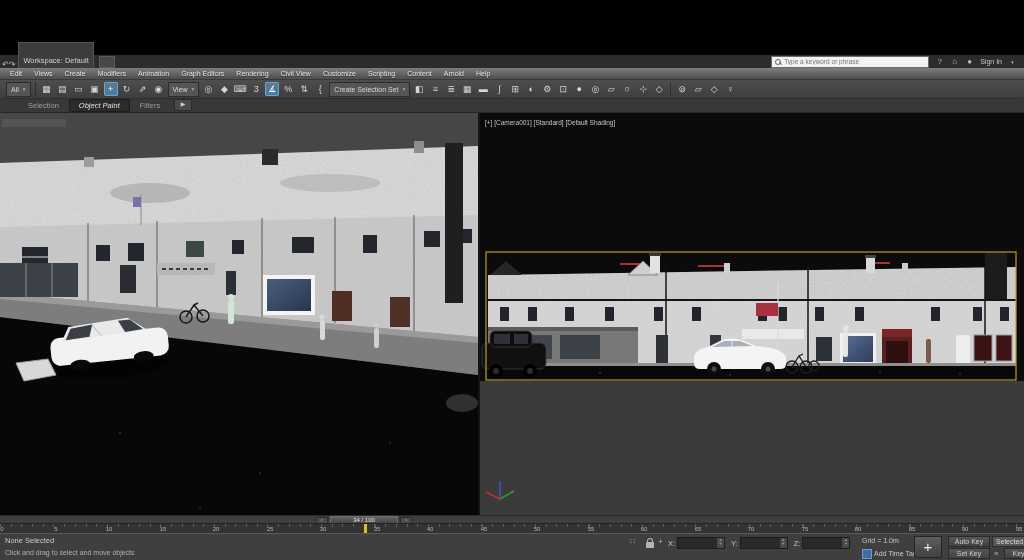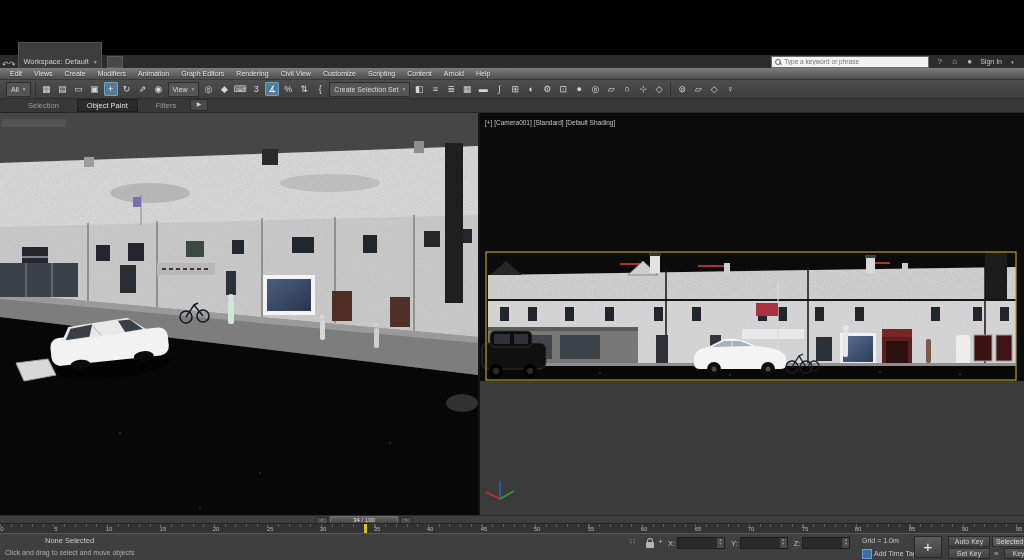--- a/index.html
+++ b/index.html
@@ -4,21 +4,21 @@
 <style>
   html,body{margin:0;padding:0;background:#000;}
   .app{position:relative;width:1024px;height:560px;background:#000;overflow:hidden;
        font-family:"Liberation Sans",sans-serif;-webkit-font-smoothing:antialiased;}
   .row{position:absolute;left:0;right:0;}
 
   
   .titlebar{top:55px;height:13px;background:#2c2c2c;display:flex;align-items:center;gap:3px;padding:0 2px;}
   .tb-icon{width:11px;height:10px;color:#b9b9b9;font-size:8px;line-height:10px;text-align:center;}
   .workspace-box{display:flex;align-items:center;height:11px;background:#3d3d3d;border:1px solid #555;
-       color:#cfcfcf;font-size:7.5px;padding:13px 4px;gap:5px;}
+       color:#cfcfcf;font-size:7.5px;padding:13px 4px;gap:5px;flex-direction:column;}
   .workspace-box .caret{font-size:6px;color:#9a9a9a;}
   .workspace-tab{width:14px;height:10px;background:#484848;border:1px solid #5a5a5a;margin-left:2px;}
   .tb-right{margin-left:auto;display:flex;align-items:center;gap:5px;padding-right:4px;}
   .search-box{display:flex;align-items:center;width:150px;height:10px;background:#f2f2f2;border:1px solid #6a6a6a;padding:0 3px;gap:3px;}
   .mag{position:relative;width:6px;height:6px;flex:0 0 auto;}
   .mag::before{content:"";position:absolute;top:0;left:0;width:4px;height:4px;border:1px solid #666;border-radius:50%;}
   .mag::after{content:"";position:absolute;left:4px;top:4px;width:3px;height:1px;background:#666;transform:rotate(45deg);}
   .search-box input{flex:1;border:none;background:transparent;font-size:6.5px;color:#444;outline:none;
        font-family:"Liberation Sans",sans-serif;padding:0;}
   .signin{color:#c9c9c9;font-size:7px;}
@@ -36,21 +36,21 @@
   .tool-icon.active{background:#527b99;box-shadow:inset 0 0 0 1px #6fa2c4;color:#fff;}
   .tool-dd{display:flex;align-items:center;height:13px;background:#555;border:1px solid #2d2d2d;
        color:#d8d8d8;font-size:7px;padding:0 4px;gap:4px;flex:0 0 auto;}
   .tool-dd .caret{font-size:5.5px;color:#aaa;}
   .tool-sep{width:1px;height:14px;background:#2f2f2f;margin:0 2px;flex:0 0 auto;}
 
   
   .ribbon{top:99px;height:14px;background:#383838;display:flex;align-items:flex-end;gap:4px;
        padding-left:18px;border-bottom:1px solid #262626;box-sizing:border-box;}
   .ribbon-tab{color:#9d9d9d;font-size:7.5px;padding:2px 10px 2px;border-radius:2px 2px 0 0;}
-  .ribbon-tab.active{background:#2b2b2b;color:#e0e0e0;box-shadow:inset 0 0 0 1px #1e1e1e;}
+  .ribbon-tab.active{background:#2b2b2b;color:#e0e0e0;box-shadow:inset 0 0 0 1px #1e1e1e;font-style:italic;}
   .ribbon-more{width:16px;height:10px;background:#4a4a4a;border:1px solid #2c2c2c;color:#cfcfcf;
        font-size:6px;line-height:9px;text-align:center;margin-bottom:1px;border-radius:2px;}
 
   
   .viewports{top:113px;height:402px;background:#1d1d1d;}
   .vp{position:absolute;top:0;height:402px;overflow:hidden;}
   .vp-left{left:0;width:478px;background:#454545;}
   .vp-right{left:480px;width:544px;background:#0b0b0b;}
   .splitter{position:absolute;left:478px;top:0;width:2px;height:402px;background:#151515;}
   .vp-label{position:absolute;top:6px;left:5px;color:#c8c8c8;font-size:6.5px;z-index:5;}
@@ -199,21 +199,21 @@
     <span style="display:flex;gap:2px;">
 
     <span class="tool-icon">⊚</span>
         <span class="tool-icon">▱</span>
         <span class="tool-icon">◇</span>
         <span class="tool-icon">♀</span>
       </span>
   </div>
 
   <div class="row ribbon">
-    <span style="display:flex;gap:8px;align-items:flex-start;">
+    <span style="display:flex;gap:0;align-items:flex-start;">
 
     <span class="ribbon-tab">Selection</span>
         <span class="ribbon-tab active">Object Paint</span>
         <span class="ribbon-tab">Filters</span>
       </span>
     <span class="ribbon-more">▶</span>
   </div>
 
   <div class="row viewports">
 
@@ -458,21 +458,21 @@
 
   <div class="row trackbar">
     <div class="tick-minor"></div>
     <span>
       
     <span class="tick-label" style="left: 2px;">0</span><span class="tick-label" style="left: 56px;">5</span><span class="tick-label" style="left: 109px;">10</span><span class="tick-label" style="left: 163px;">15</span><span class="tick-label" style="left: 216px;">20</span><span class="tick-label" style="left: 270px;">25</span><span class="tick-label" style="left: 323px;">30</span><span class="tick-label" style="left: 377px;">35</span><span class="tick-label" style="left: 430px;">40</span><span class="tick-label" style="left: 484px;">45</span><span class="tick-label" style="left: 537px;">50</span><span class="tick-label" style="left: 591px;">55</span><span class="tick-label" style="left: 644px;">60</span><span class="tick-label" style="left: 698px;">65</span><span class="tick-label" style="left: 751px;">70</span><span class="tick-label" style="left: 805px;">75</span><span class="tick-label" style="left: 858px;">80</span><span class="tick-label" style="left: 912px;">85</span><span class="tick-label" style="left: 965px;">90</span><span class="tick-label" style="left: 1019px;">95</span></span>
     <div class="frame-marker" style="left: 364px;"></div>
   </div>
 
   <div class="row statusbar">
-    <span class="sb-text" style="left:5px;top:2px;margin-left:40px;">None Selected</span>
+    <span class="sb-text" style="left:5px;top:2px;">None Selected</span>
     <span class="sb-prompt" style="left:5px;top:15px;">Click and drag to select and move objects</span>
 
     <span class="sb-mini-icon" style="left:630px;top:3px;">∷</span>
     <span class="lock-icon" style="left:646px;top:8px;"></span>
     <span class="sb-mini-icon" style="left:658px;top:3px;">+</span>
 
     <div class="coord-group">
 
         <span style="display:flex;align-items:center;gap:2px;">
           <span class="coord-label">X:</span>

